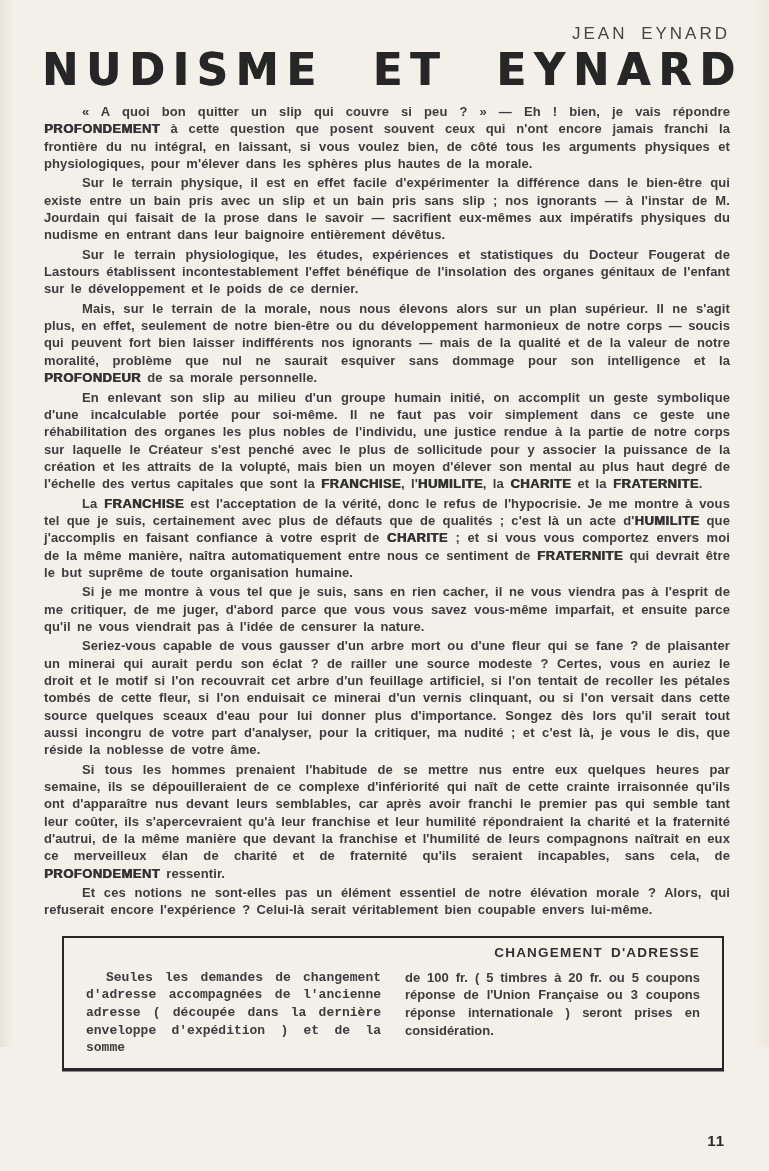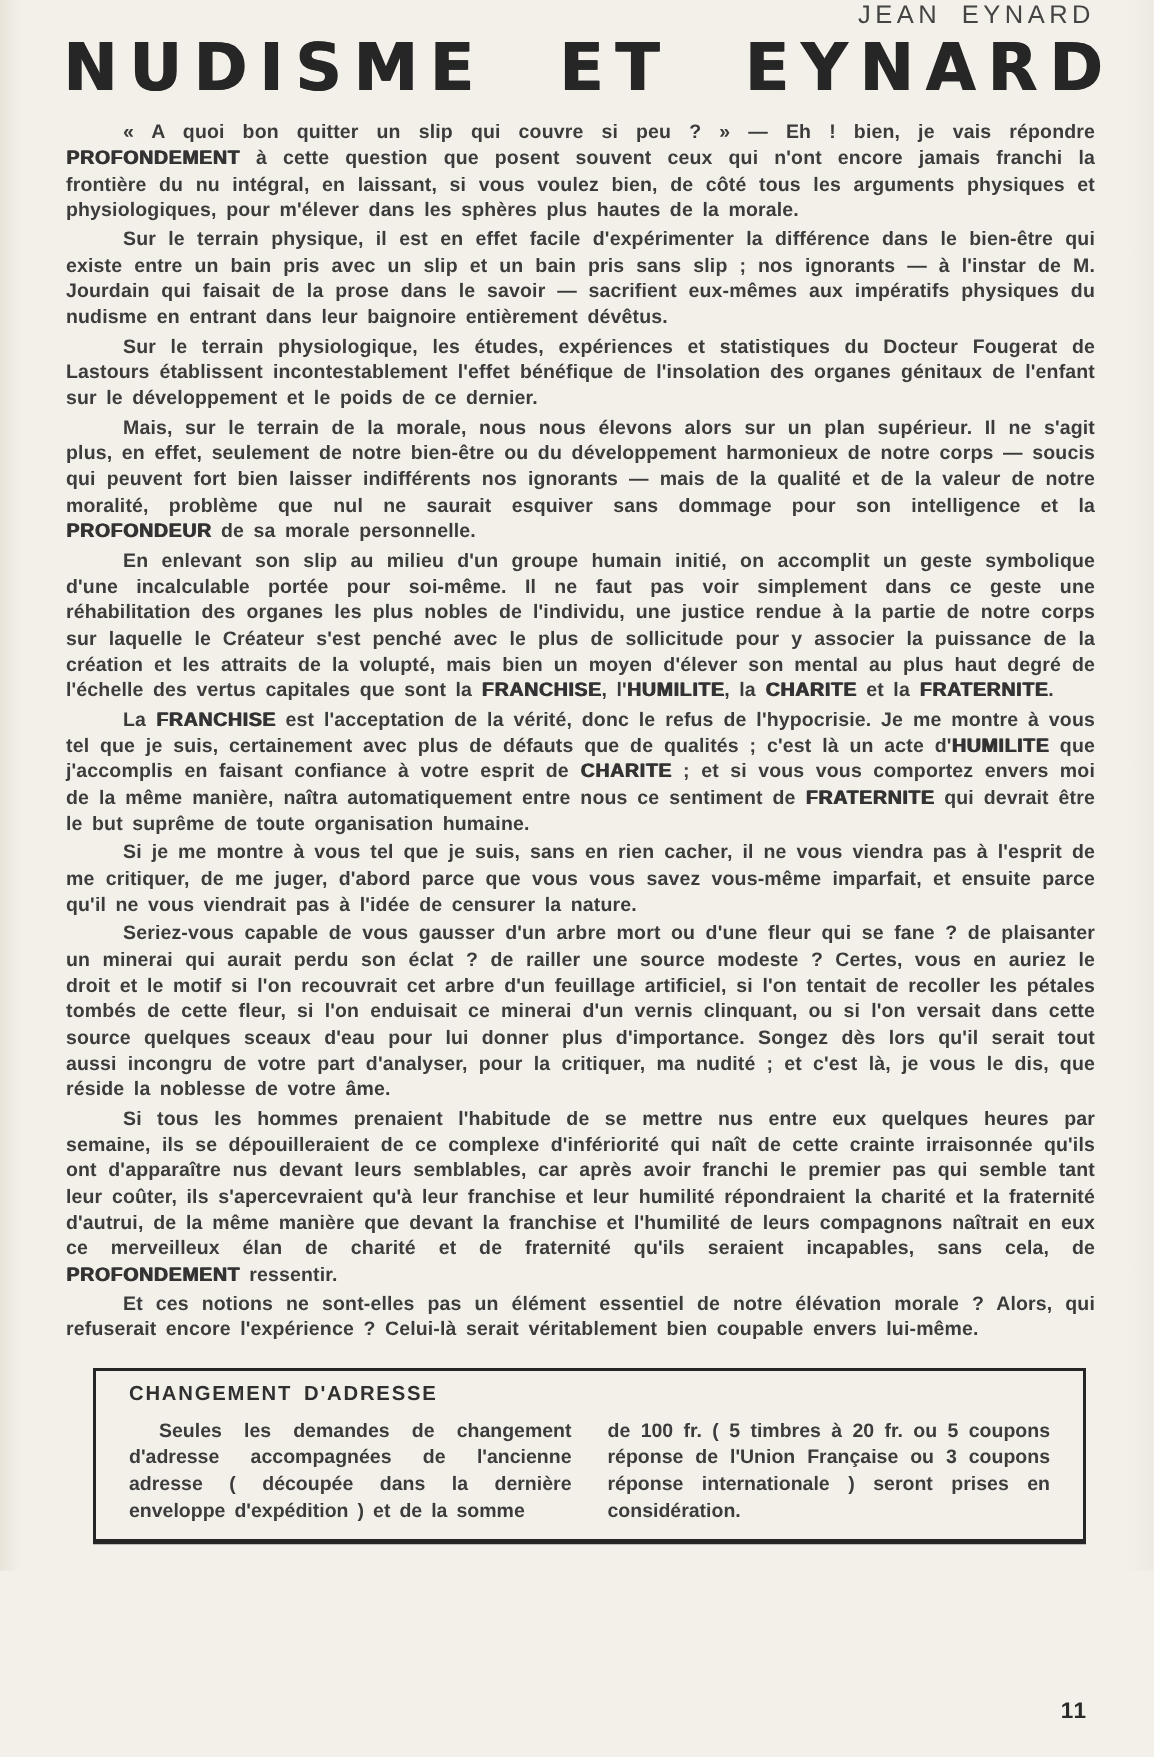--- a/index.html
+++ b/index.html
@@ -7,21 +7,21 @@
     width: 769px; height: 1171px;
     background: #f3f0e9;
     overflow: hidden;
     font-family: "Liberation Sans", sans-serif;
     -webkit-font-smoothing: antialiased;
   }
   .page {
     position: relative;
     box-sizing: border-box;
     width: 769px; height: 1047px;
-    padding: 0 37px 0 42px;
+    padding: 24px 37px 0 42px;
     background: linear-gradient(90deg, #e8e4da 0px, #f3f0e9 14px, #f3f0e9 750px, #eeeae1 769px);
     color: #3a3a3a;
   }
   .author {
     text-align: right;
     font-size: 17px;
     letter-spacing: 3px;
     word-spacing: 6px;
     color: #444;
     padding-right: 2px;
@@ -58,40 +58,40 @@
   }
   .notice-box {
     box-sizing: border-box;
     margin: 17px 8px 0 20px;
     border: 2px solid #262626;
     box-shadow: 0 1.5px 0 #262626;
     padding: 7px 22px 11px 22px;
     background: transparent;
   }
   .notice-title {
-    text-align: left;
+    text-align: right;
     font-weight: bold;
     font-size: 13.5px;
     letter-spacing: 1.2px;
     word-spacing: 3px;
     color: #303030;
   }
   .notice-cols {
     display: flex;
     gap: 24px;
     margin-top: 9px;
     font-size: 13px;
     font-weight: bold;
     line-height: 17.6px;
     text-align: justify;
     word-spacing: 2.4px;
     color: #3c3c3c;
   }
   .notice-col { flex: 1 1 0; margin: 0; }
-  .notice-col.indent { text-indent: 20px; }
+  .notice-col.indent { text-indent: 20px; font-family: Liberation Mono, monospace; }
   .page-number {
     position: absolute;
     right: 44px; top: 1132px;
     font-weight: bold;
     font-size: 15px;
     letter-spacing: 1px;
     color: #2a2a2a;
   }
 </style>
 </head>

